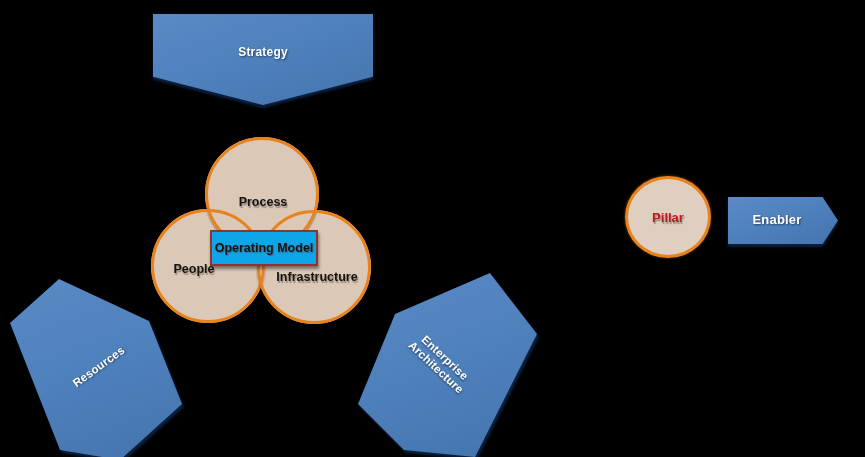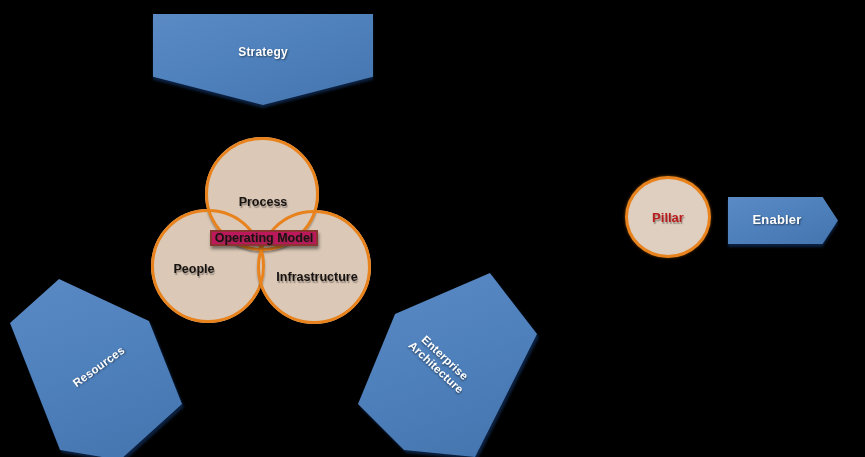--- a/index.html
+++ b/index.html
@@ -83,22 +83,22 @@
     color: #171311; font-size: 12.5px; white-space: nowrap;
     text-shadow: 1px 1.5px 1px rgba(95,85,80,0.55);
     z-index: 6;
   }
   #process-label { left: 263px; top: 190px; }
   #people-label  { left: 194px; top: 257px; }
   #infra-label   { left: 317px; top: 265px; }
 
   #operating-model-box {
     position: absolute; left: 210px; top: 218px;
-    width: 108px; height: 16px;
-    background: #be185d; border: 2px solid #8c3432;
+    width: 108px; height: 36px;
+    background: #0ea5e9; border: 2px solid #8c3432;
     box-sizing: border-box;
     box-shadow: 1px 3px 3px rgba(0,0,0,0.45);
     display: flex; align-items: center; justify-content: center;
     z-index: 7;
   }
   #operating-model-box .om-label {
     color: #1a1210; font-size: 12.5px; white-space: nowrap;
     text-shadow: 1px 1px 1px rgba(90,60,60,0.5);
   }
 

